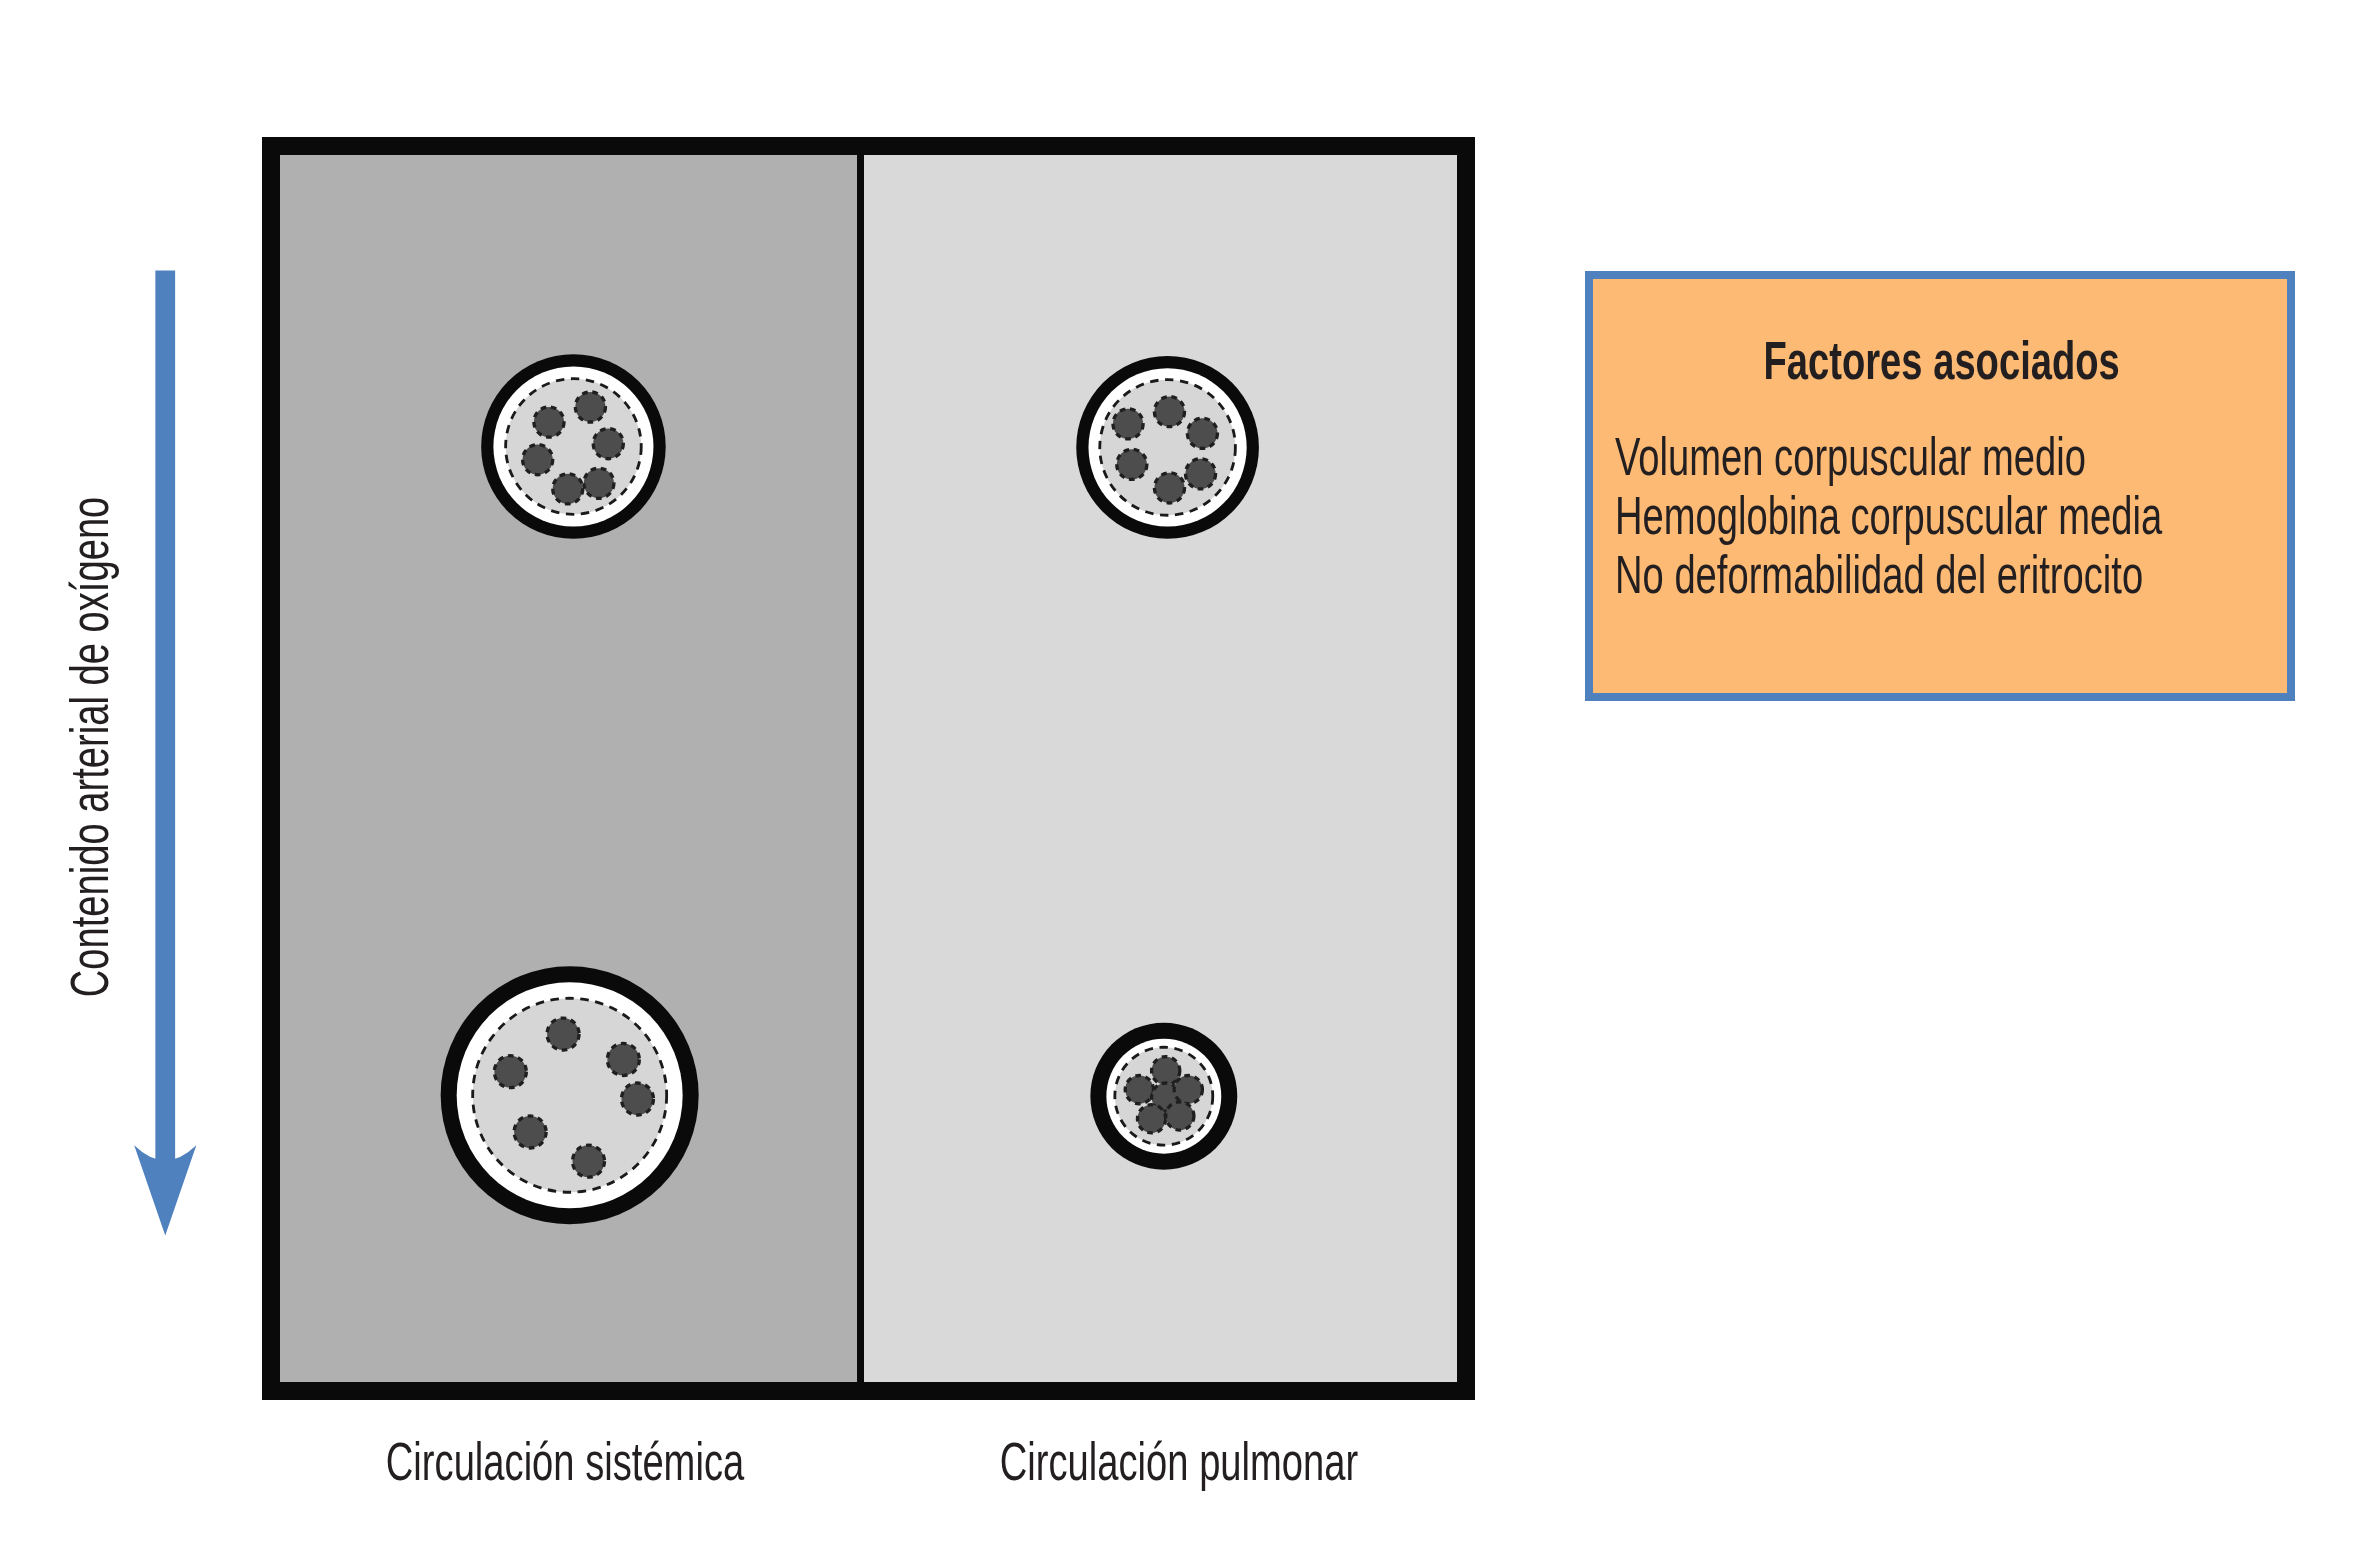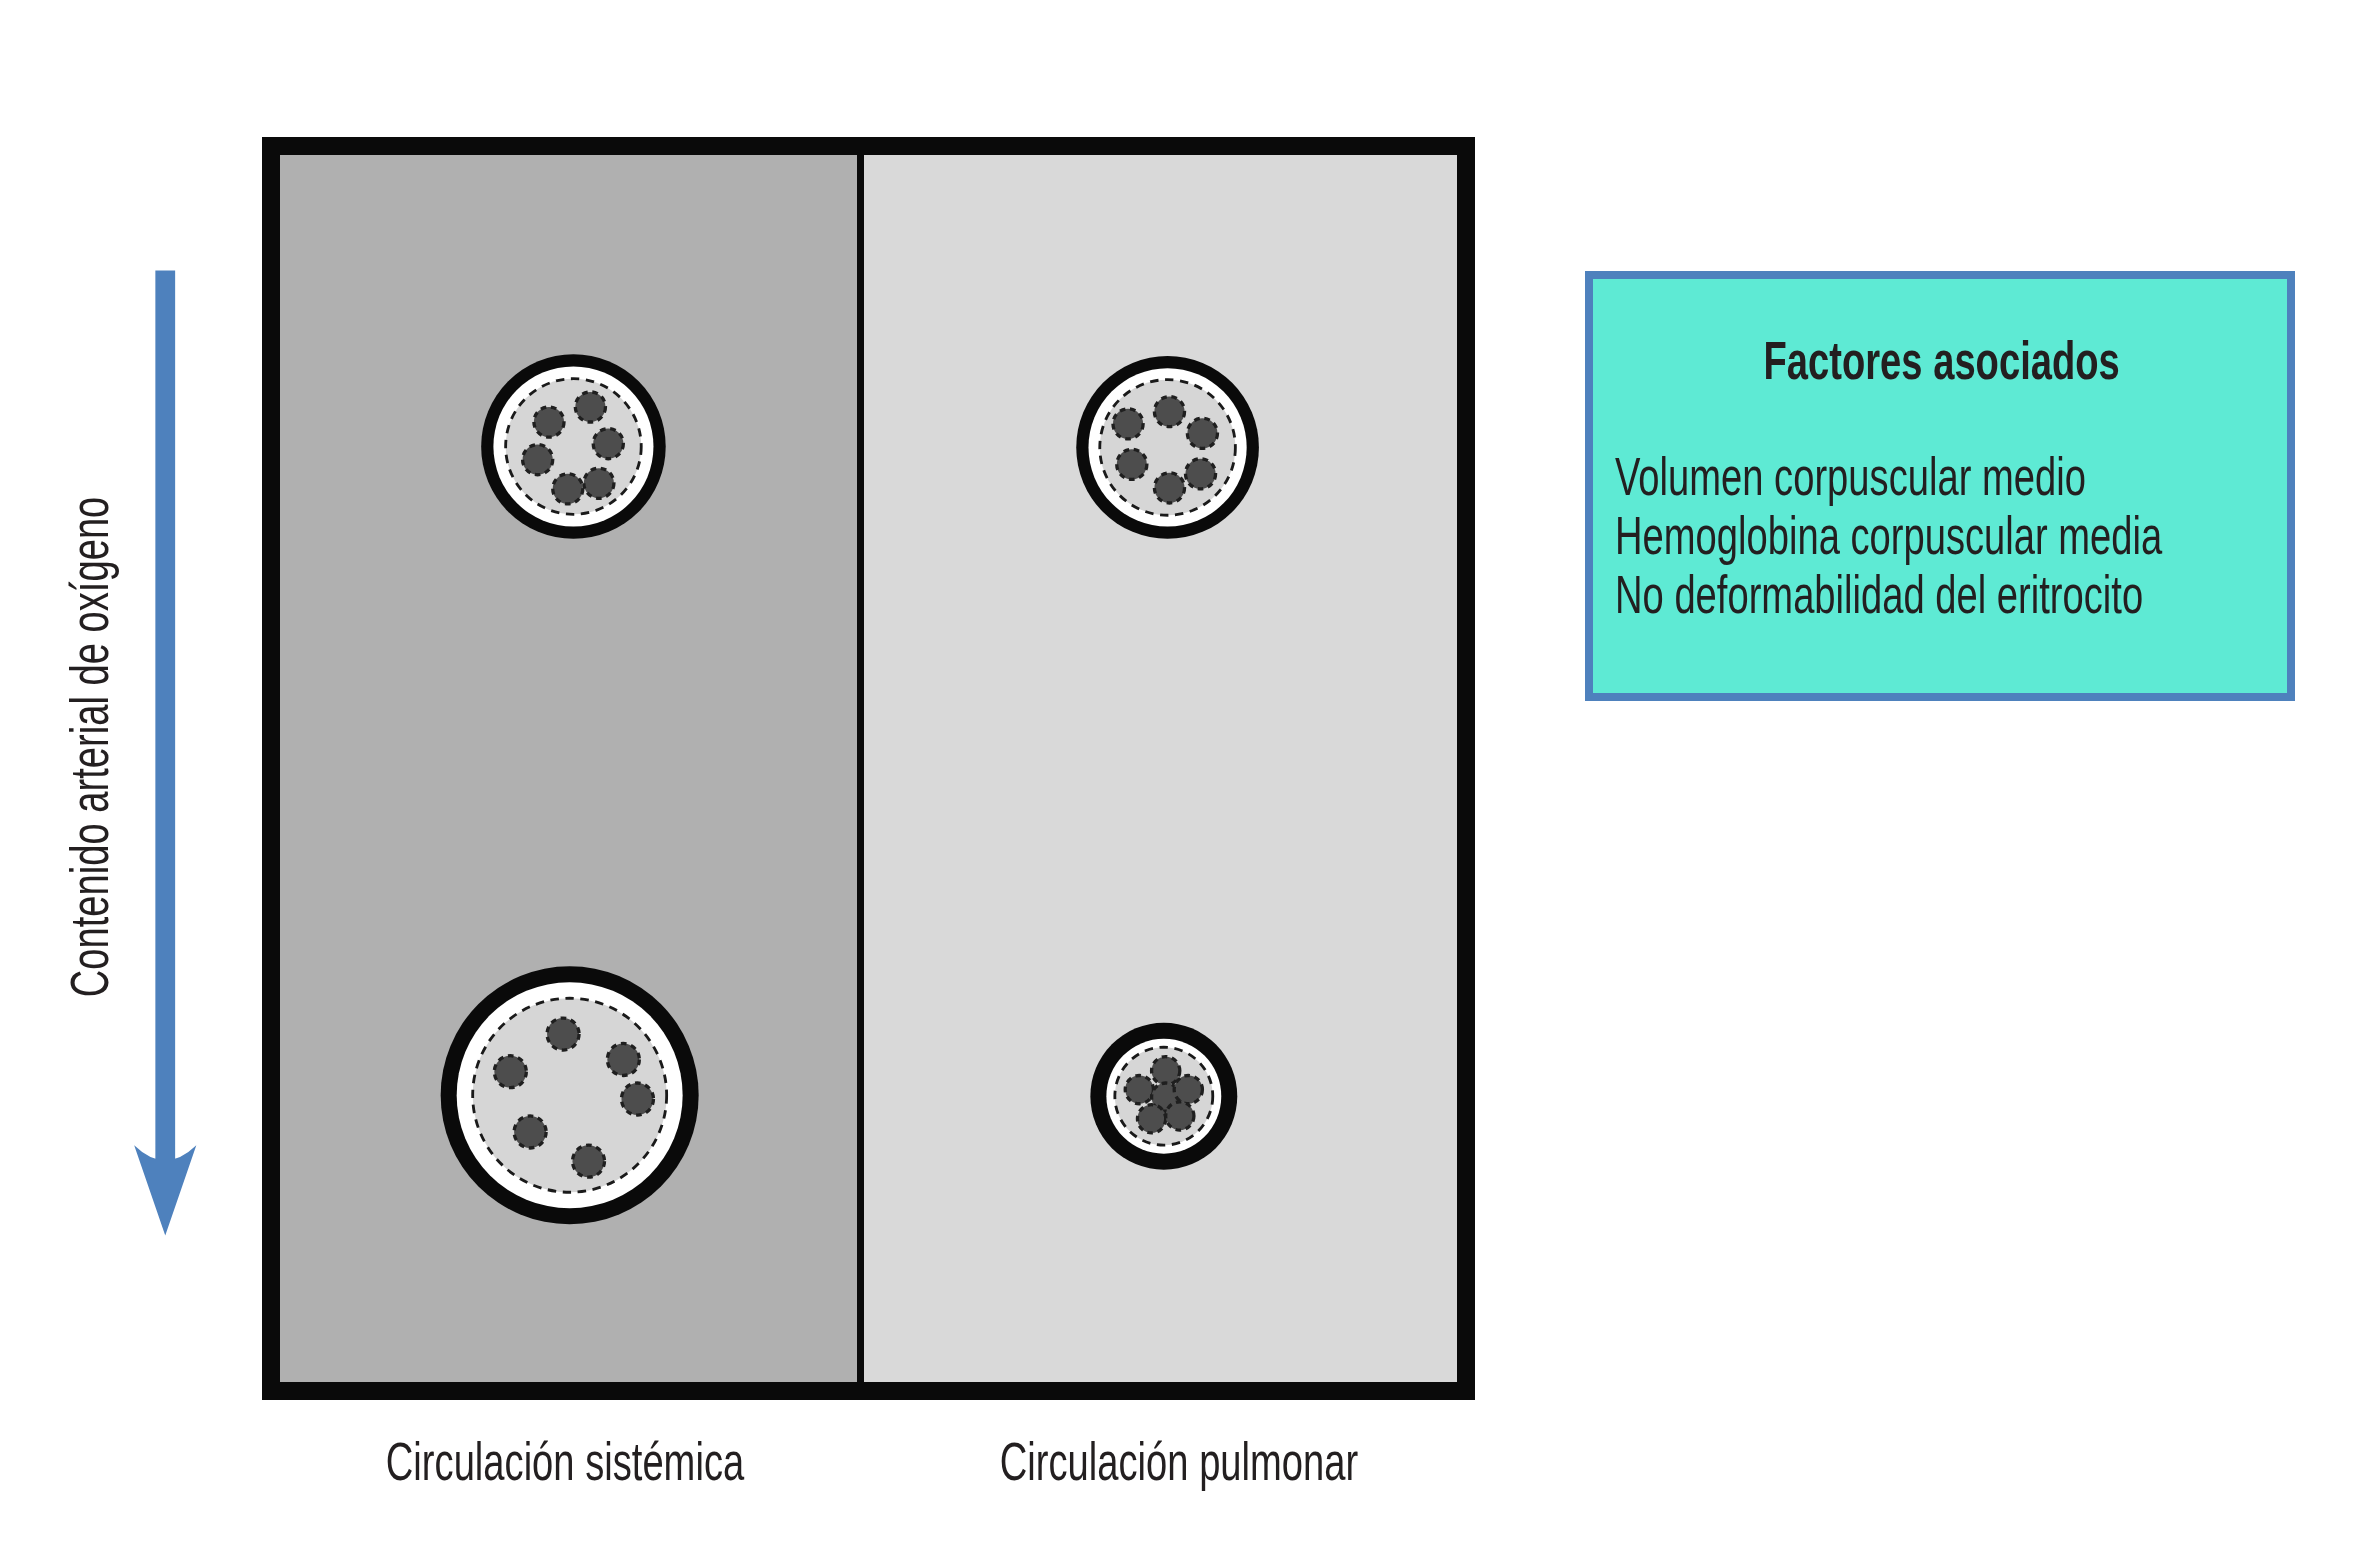--- a/index.html
+++ b/index.html
@@ -53,33 +53,33 @@
   }
   .panel-label.left  { left: 565px; }
   .panel-label.right { left: 1179px; }
 
   
   .factors-box {
     position: absolute;
     left: 1585px; top: 271px;
     width: 710px; height: 430px;
     box-sizing: border-box;
-    background: #5eead4;
+    background: #fdba74;
     border: 8.5px solid var(--accent-blue, #4e81bd);
     padding: 55px 19px 0 21.7px;
   }
   .factors-title {
     font-size: 53px;
     font-weight: bold;
     line-height: 53px;
     text-align: center;
     transform: scaleX(0.72);
     transform-origin: 50% 50%;
   }
-  .factors-items { margin-top: 60px; }
+  .factors-items { margin-top: 40px; }
   .factor-item {
     font-size: 53px;
     line-height: 59px;
     white-space: nowrap;
     transform: scaleX(0.72);
     transform-origin: 0 50%;
   }
 </style>
 </head>
 <body>

